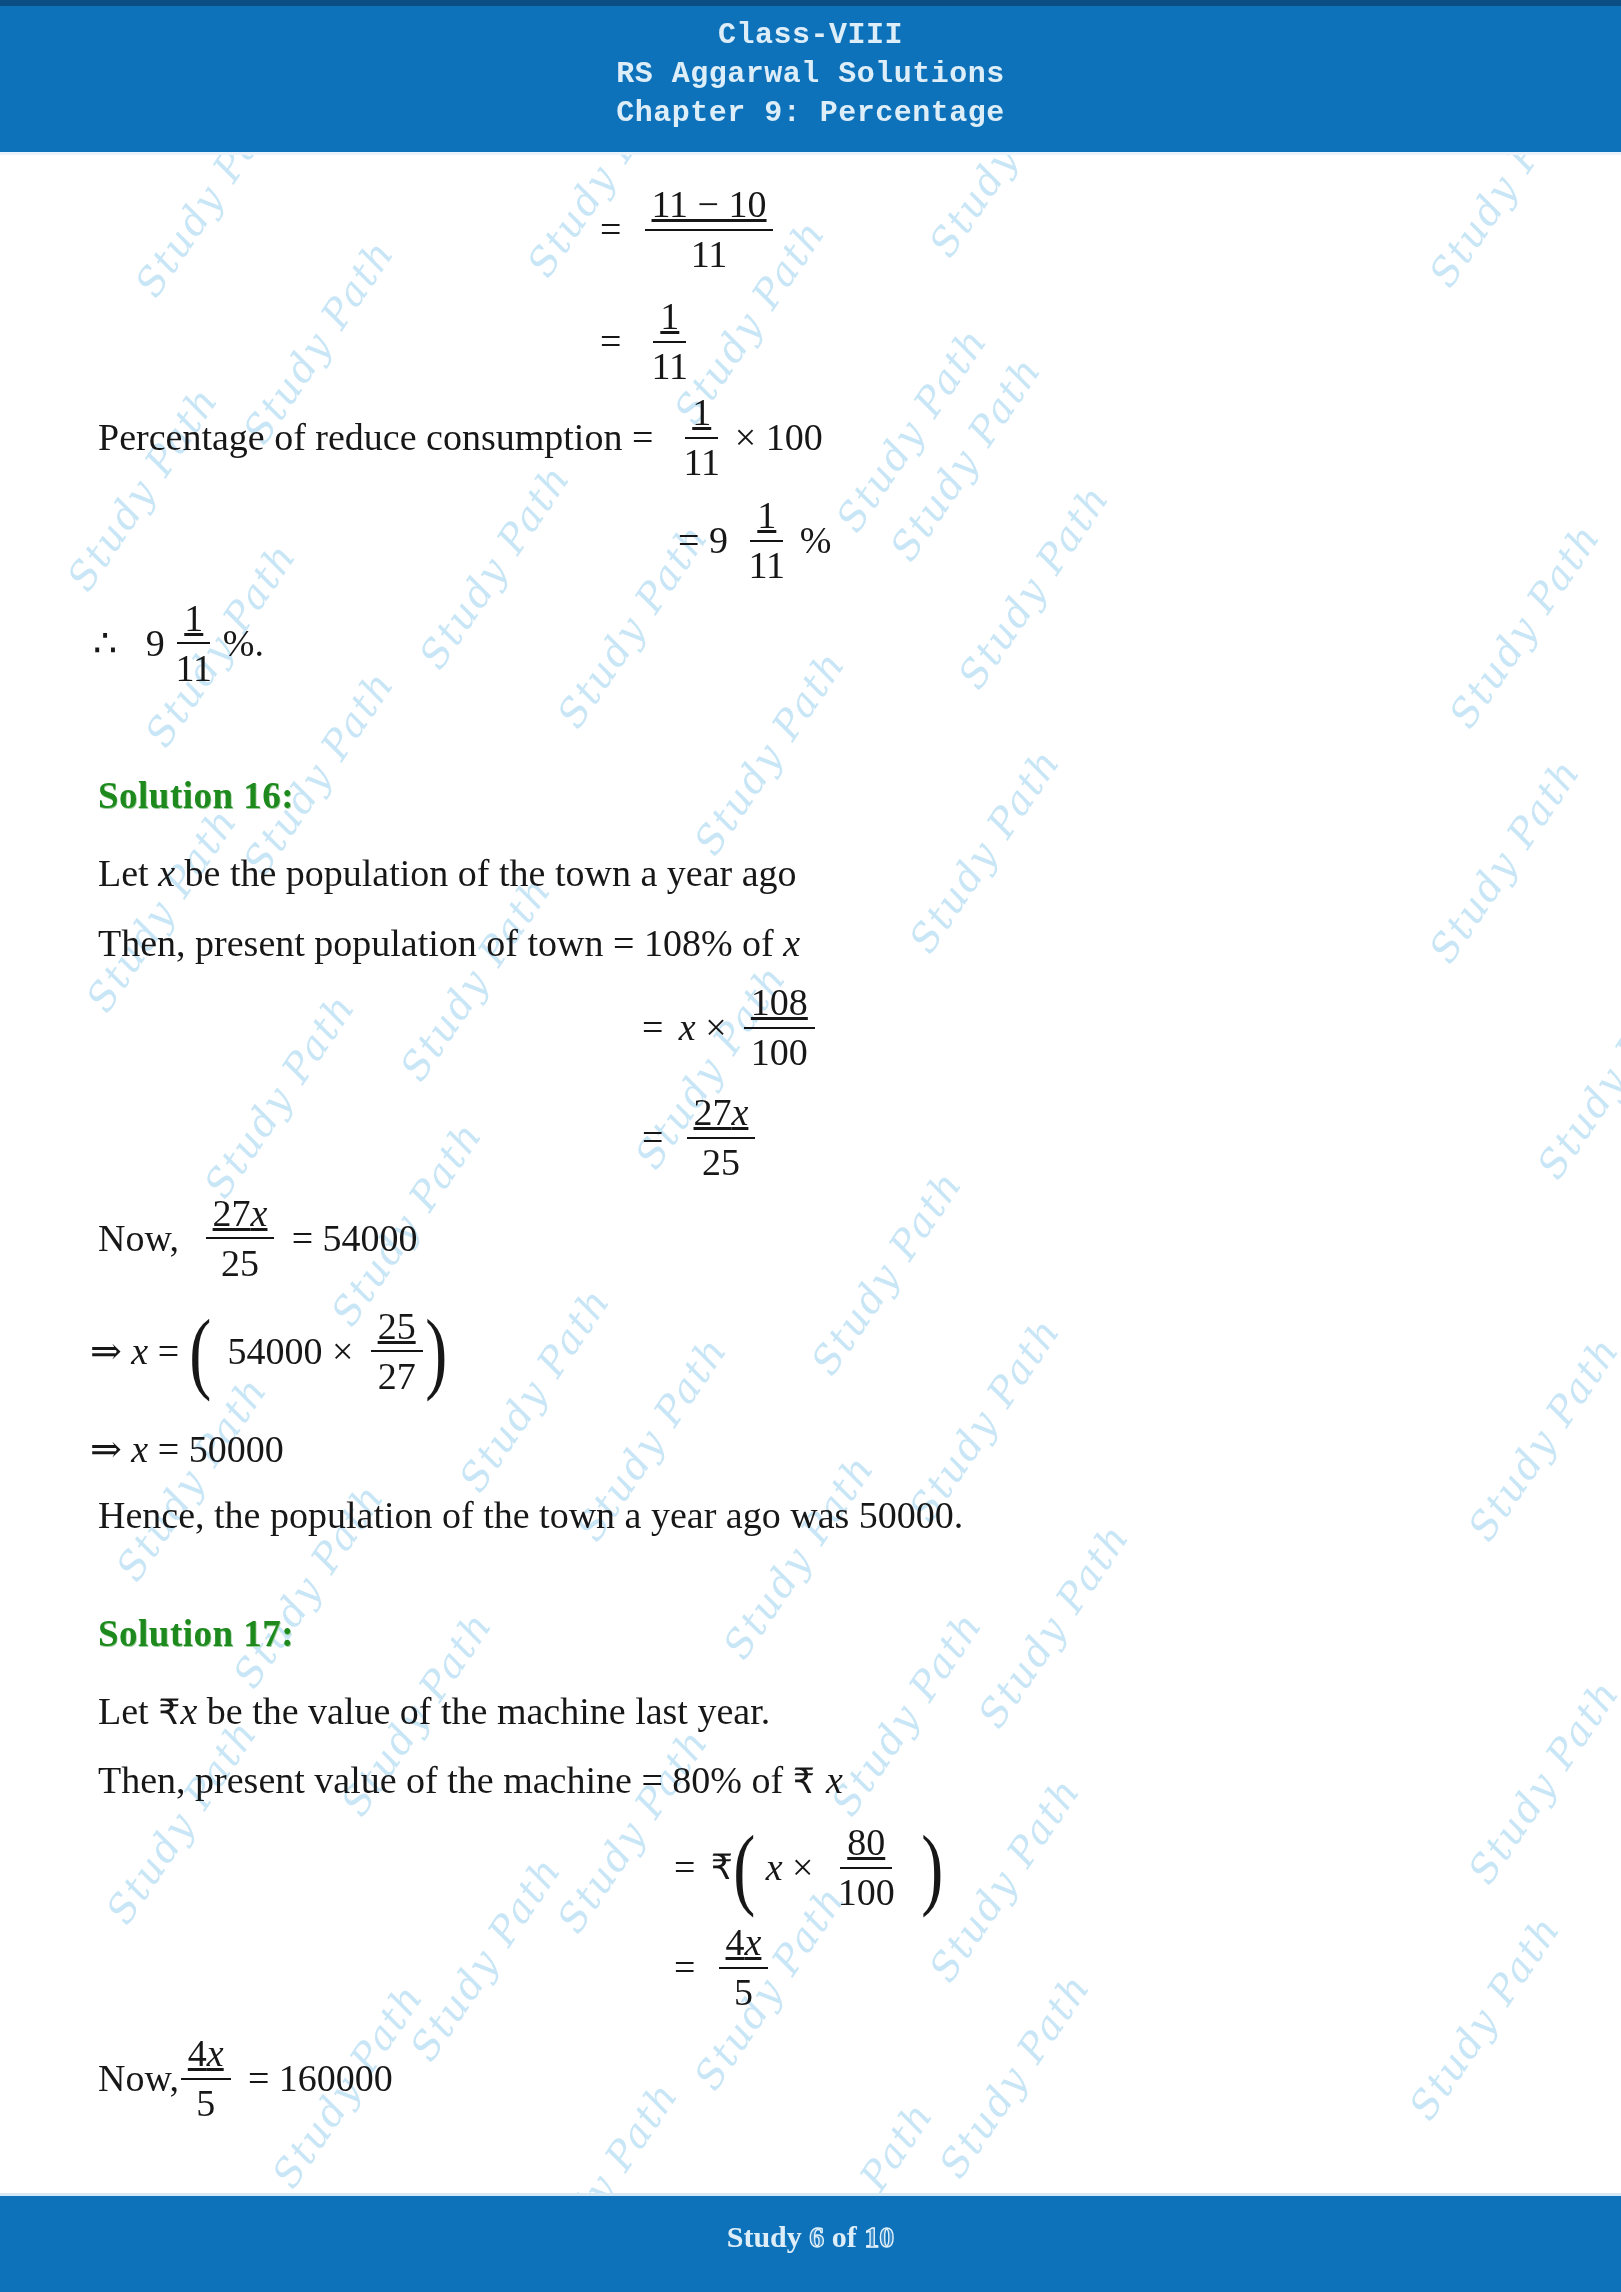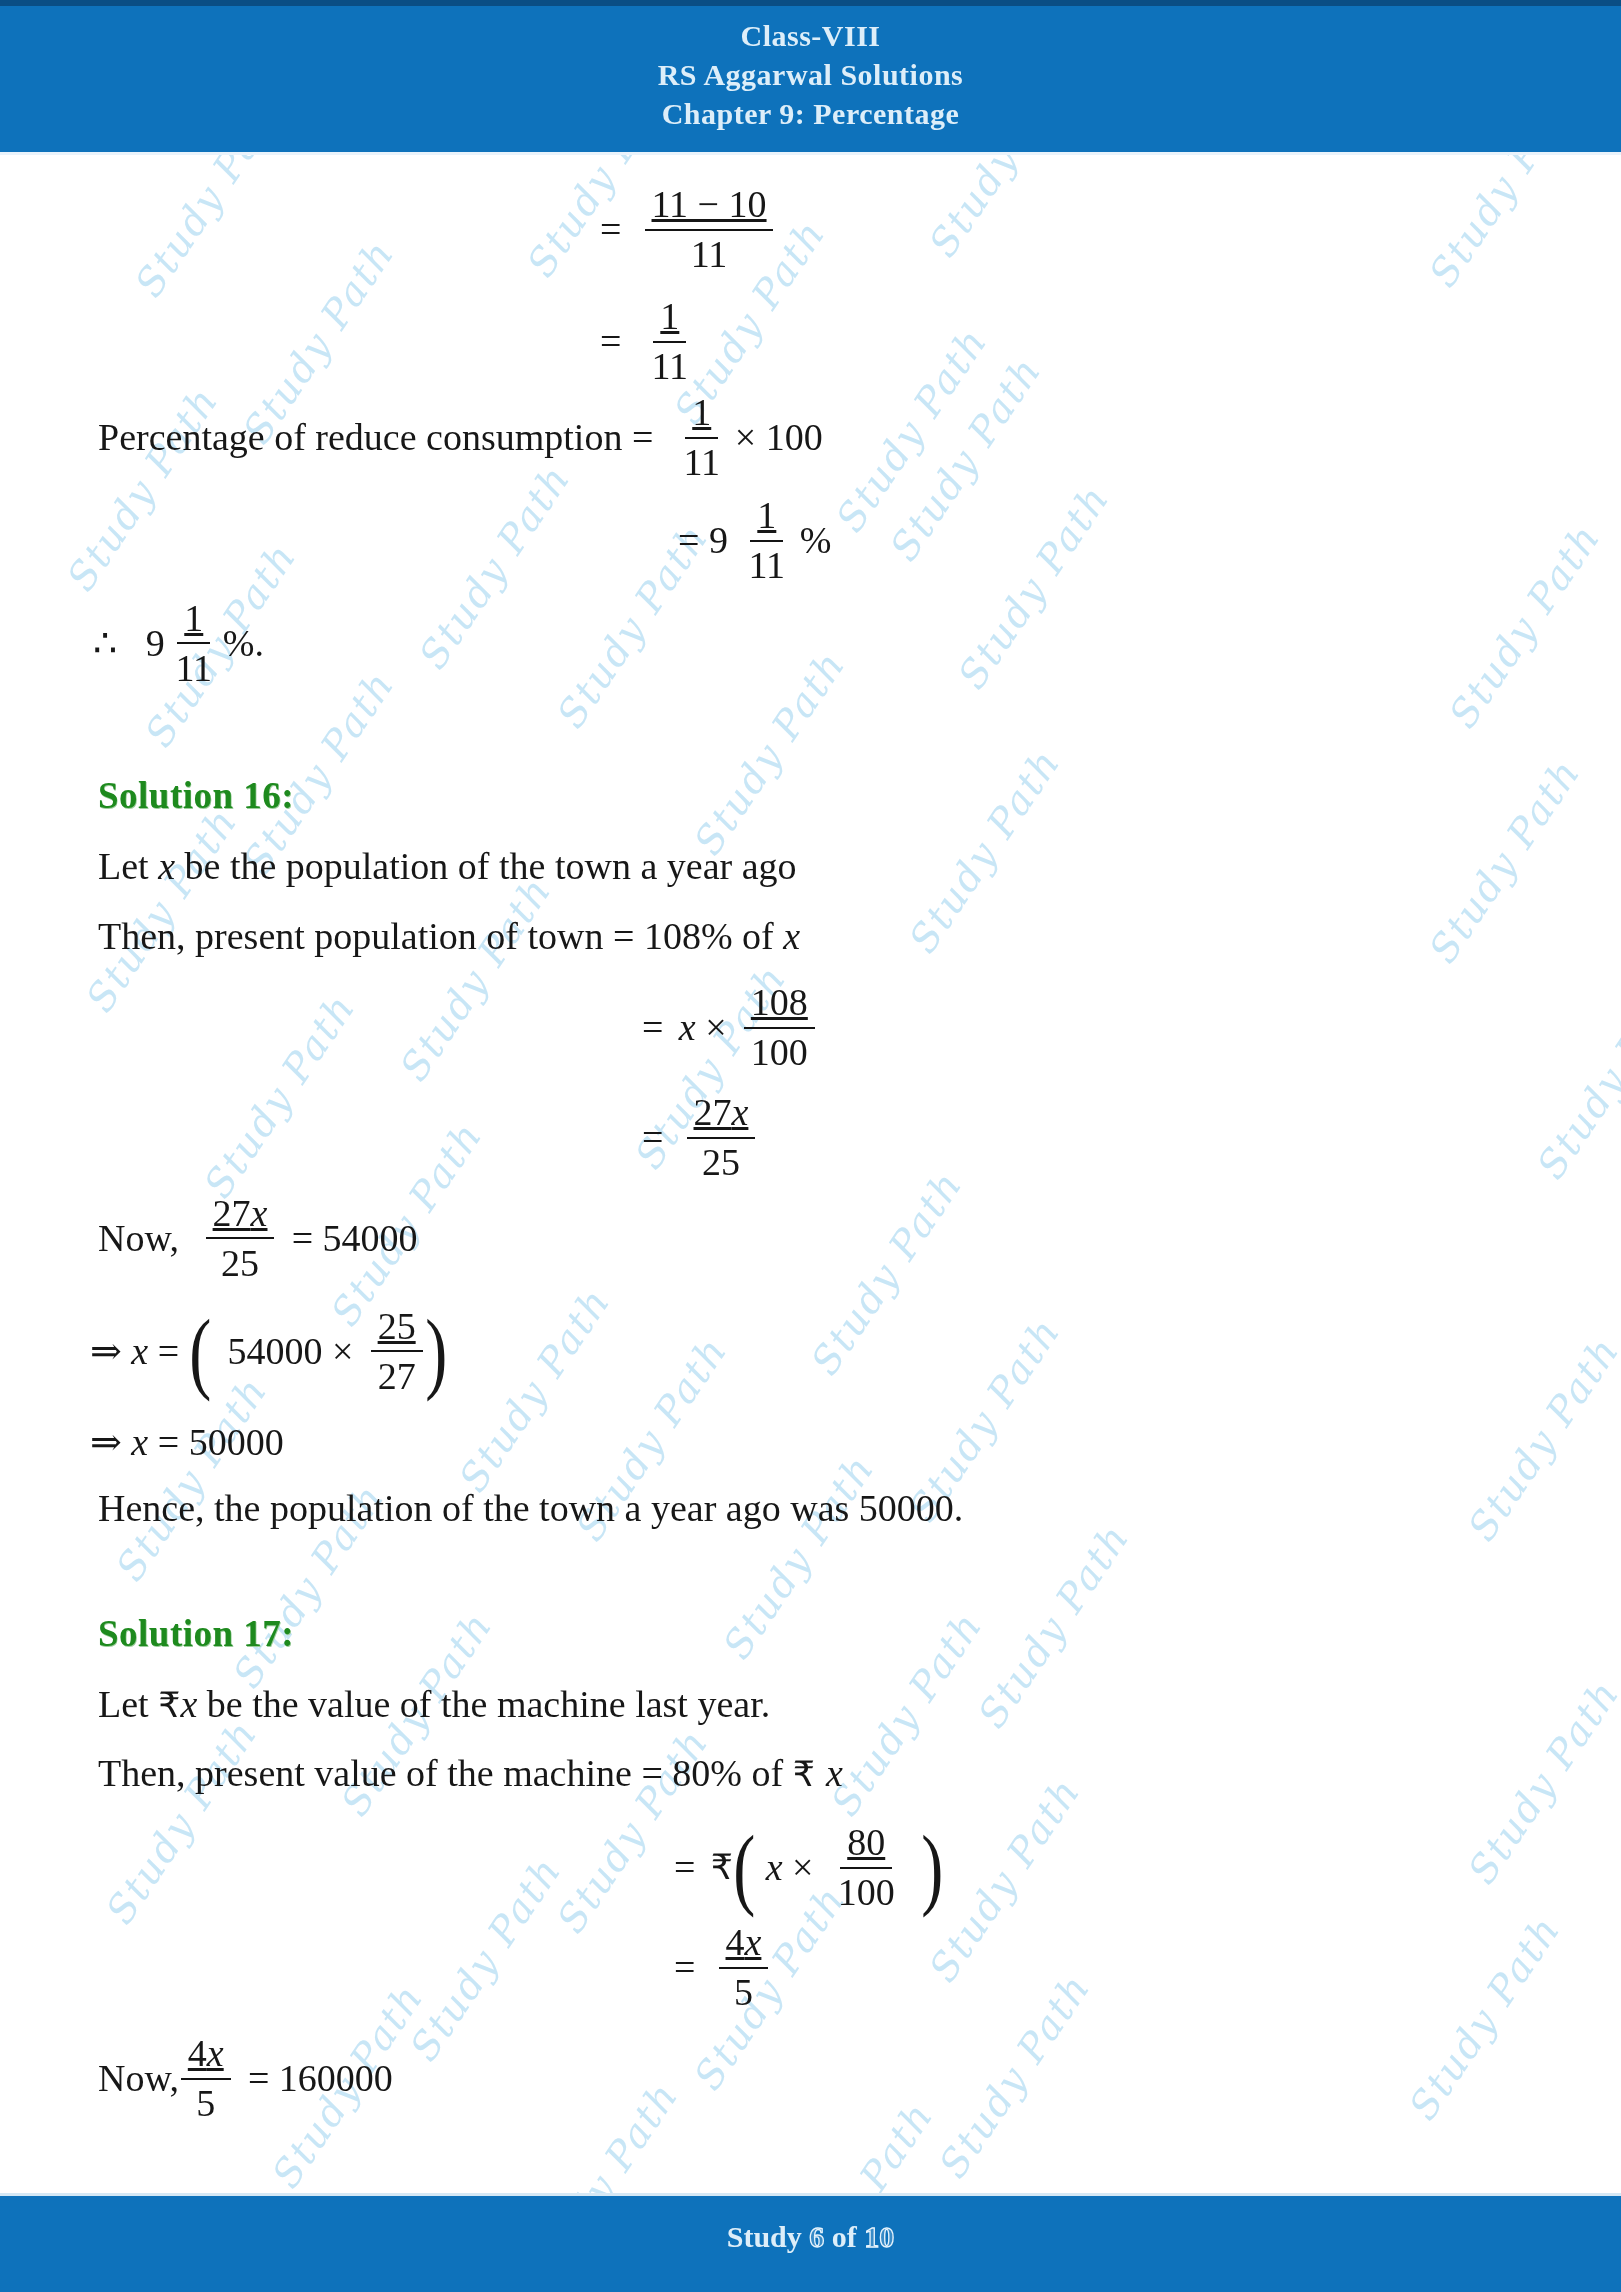--- a/index.html
+++ b/index.html
@@ -8,35 +8,35 @@
   }
   *{margin:0;padding:0;box-sizing:border-box;}
   html,body{width:1621px;height:2293px;}
   body{font-family:"Liberation Serif","DejaVu Serif",serif;background:#ffffff;position:relative;overflow:hidden;color:var(--c-ink);}
   #page{position:absolute;inset:0;}
 
   
   .band{position:absolute;left:0;right:0;background:var(--c-band);z-index:30;}
   .band.top{top:0;height:155px;border-top:6.9px solid var(--c-stripe);border-bottom:3.9px solid #eaf3fb;padding-top:9.8px;}
   .band.bottom{bottom:0;height:100px;border-top:3.9px solid #d5e8f5;padding-top:23.5px;}
-  .hline{text-align:center;color:var(--c-bandtext);font-size:30px;line-height:39px;font-weight:600;letter-spacing:0.5px;}
+  .hline{text-align:center;color:var(--c-bandtext);font-size:30px;line-height:39px;font-weight:600;letter-spacing:0.5px;font-family:Liberation Mono, monospace;}
   .pgline{text-align:center;color:var(--c-bandtext);font-size:30px;font-weight:600;}
   .pgline span{white-space:pre;}
   .hollow{color:rgba(255,255,255,.18);-webkit-text-stroke:1.3px #e6f3fc;}
 
   
   .wm{position:absolute;z-index:1;font-family:"DejaVu Serif",serif;font-style:italic;
       font-size:39px;letter-spacing:2px;color:var(--c-wm);opacity:.85;white-space:nowrap;
       transform:rotate(-56deg);pointer-events:none;}
 
   
   .mrow{position:absolute;display:flex;align-items:center;font-size:38px;white-space:nowrap;z-index:10;}
   .mrow>span{white-space:pre;}
   .textline{position:absolute;display:flex;align-items:baseline;font-size:38px;line-height:1.25;white-space:nowrap;z-index:10;}
-  .textline>span{white-space:pre;}
+  .textline>span{white-space:pre;margin-top:7px;}
   .frac{display:inline-flex;flex-direction:column;align-items:center;line-height:1.12;margin:0 7.8px;}
   .frac .num{padding:1px 6.9px 2.9px;border-bottom:2.9px solid #141414;text-decoration:underline;}
   .frac .num>span{white-space:pre;}
   .frac .den{padding:2.9px 6.9px 0;}
   .var{font-style:italic;}
   .rupee{font-family:"DejaVu Sans","Liberation Sans",sans-serif;font-size:.92em;}
   .bigp{font-size:92px;font-weight:400;line-height:0;display:inline-block;transform:scaleX(.72);margin:0 -3.9px;}
   .heading{position:absolute;font-size:37px;font-weight:700;color:var(--c-green);letter-spacing:0.5px;z-index:10;
            text-shadow:0.6px 0.6px 0 #9ccd9c;text-align:right;}
   .mop{margin-right:5.9px;}

